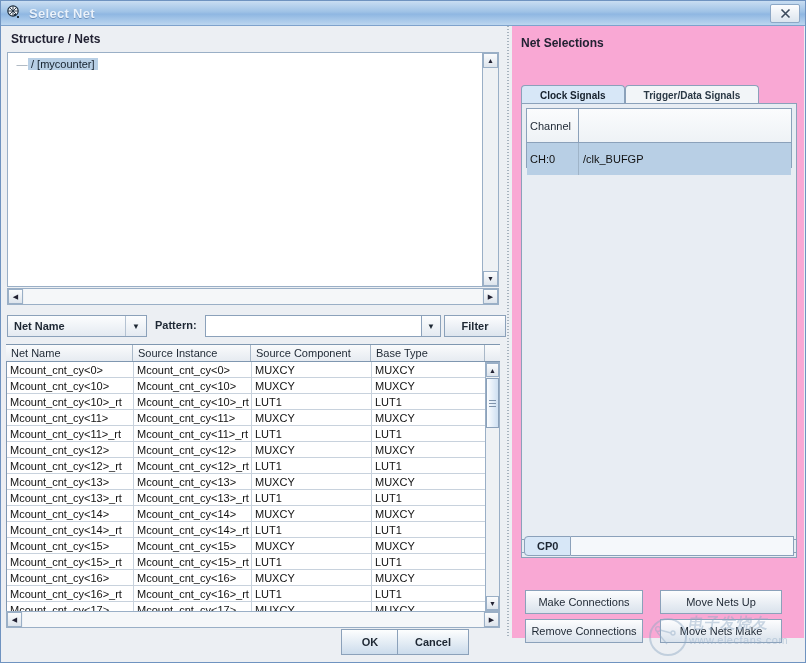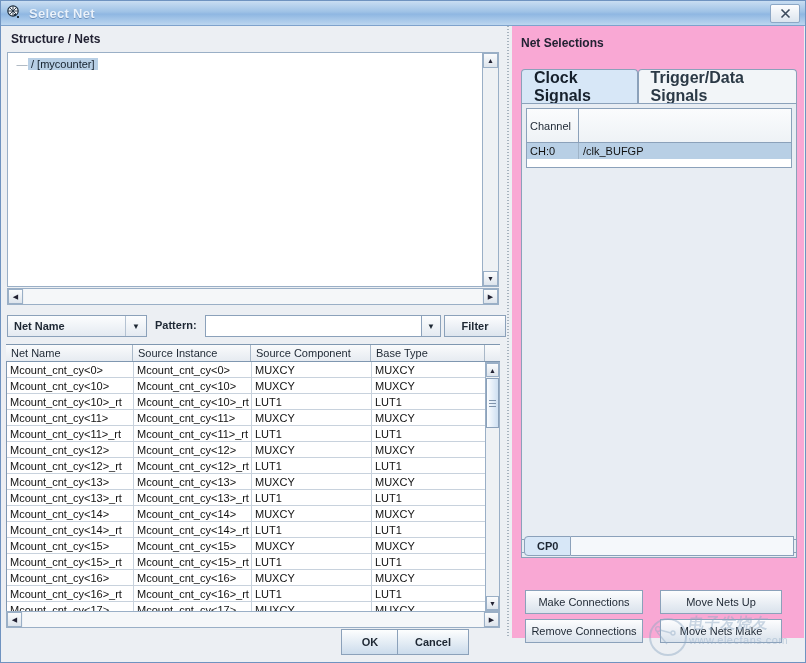--- a/index.html
+++ b/index.html
@@ -123,36 +123,36 @@
     background:
       repeating-linear-gradient(to bottom,#9aa7b4 0 1px,transparent 1px 3px);
     background-position:3px 0;background-size:2px 3px;background-repeat:repeat-y;
     opacity:.85;}
 
   
   .rightpane{position:absolute;left:511px;top:25px;width:292px;height:612px;
     background:#f9a8d4;}
   .rp-title{position:absolute;left:9px;top:10px;font-size:12px;font-weight:bold;color:#223;}
   .tabstrip{position:absolute;left:9px;top:58px;width:276px;height:20px;display:flex;align-items:flex-end;}
-  .tab{height:35px;padding:0 12px;display:flex;align-items:center;
-    font-size:16px;font-weight:bold;color:#1d2733;
+  .tab{height:19px;padding:0 18px;display:flex;align-items:center;
+    font-size:10px;font-weight:bold;color:#1d2733;
     border:1px solid #8ba1ba;border-bottom:none;
     border-radius:4px 4px 0 0;box-sizing:border-box;}
   .tab.active{background:#d7e7f7;color:#16202c;}
   .tab.idle{background:#f2f5f8;color:#2b3946;}
   .tabpanel{position:absolute;left:9px;top:77px;width:276px;height:455px;
     background:#e8edf3;border:1px solid #8ba1ba;box-sizing:border-box;}
   .chanlist{position:absolute;left:4px;top:4px;right:4px;height:60px;
     background:#fff;border:1px solid #8ba1ba;box-sizing:border-box;}
   .chanhead{display:flex;height:34px;border-bottom:1px solid #8ba1ba;
     background:linear-gradient(to bottom,#fbfcfd,#eef2f6);box-sizing:border-box;}
   .chanhead .c0{width:52px;border-right:1px solid #8ba1ba;box-sizing:border-box;
     padding-left:3px;display:flex;align-items:center;font-size:11px;color:#1d2733;}
   .chanhead .c1{flex:1;}
-  .chanrow{display:flex;height:16px;background:#b8cfe5;}
+  .chanrow{display:flex;height:32px;background:#b8cfe5;}
   .chanrow .c0{width:52px;border-right:1px solid #9fb4c8;box-sizing:border-box;
     padding-left:3px;display:flex;align-items:center;font-size:11px;color:#111;}
   .chanrow .c1{flex:1;padding-left:4px;display:flex;align-items:center;font-size:11px;color:#111;}
 
   .cp-tabstrip{position:absolute;left:9px;top:513px;width:276px;height:14px;
     border:1px solid #8ba1ba;background:#e8edf3;box-sizing:border-box;
     display:flex;align-items:center;padding:2px;}
   .cp-tab{height:20px;padding:0 12px;display:flex;align-items:center;
     font-size:11px;font-weight:bold;color:#1d2733;
     background:#d7e7f7;border:1px solid #8ba1ba;

